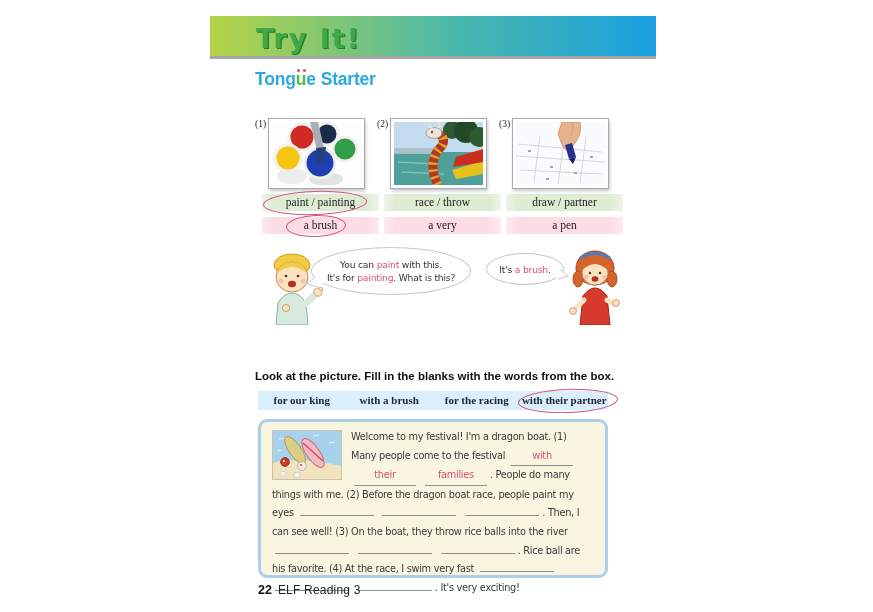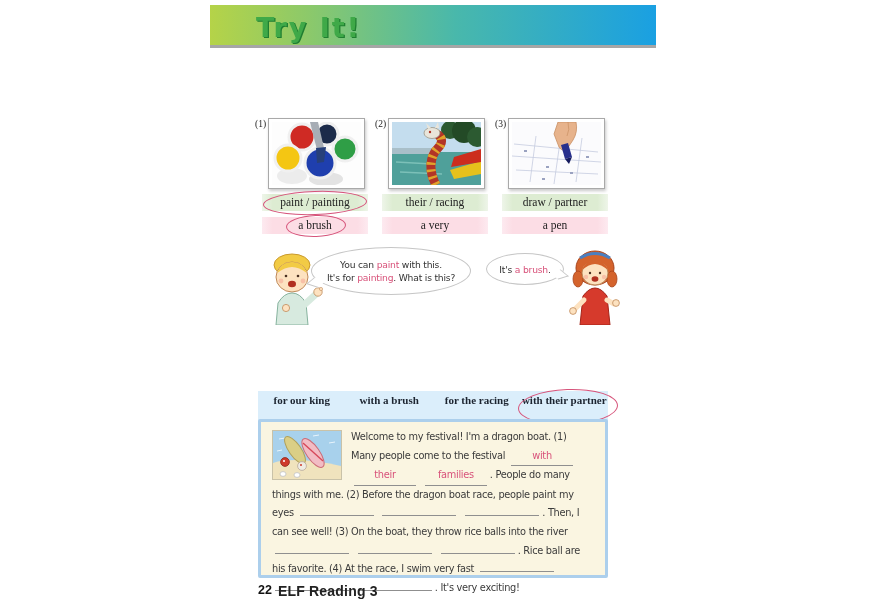--- a/index.html
+++ b/index.html
@@ -1,20 +1,20 @@
 <!DOCTYPE html>
 <html><head>
 <meta charset="utf-8">
 <style>
   html,body{margin:0;padding:0;background:#fff;}
   #canvas{position:relative;width:873px;height:612px;background:#ffffff;overflow:hidden;
           font-family:"Liberation Sans",sans-serif;}
 
   
-  .banner{position:absolute;left:210px;top:5px;width:446px;height:40px;
+  .banner{position:absolute;left:210px;top:16px;width:446px;height:40px;
           background:linear-gradient(90deg,#b5d348 0%,#8cc96a 22%,#49b8ab 55%,#1aa0e2 100%);
           border-bottom:3px solid #a6a6a6;}
   .banner-title{position:absolute;left:46px;top:7px;font-size:27px;font-weight:bold;
           letter-spacing:2px;color:#3fa948;text-shadow:1.3px 1.3px 0 #1f7e31;
           font-family:"DejaVu Sans",sans-serif;}
 
   
   .sec-heading{position:absolute;font-size:17.5px;font-weight:bold;color:#2aa9e2;letter-spacing:-0.2px;}
   .sec-heading .w2{margin-left:5px;}
   .sec-heading .w3{margin-left:5px;}
@@ -23,21 +23,21 @@
           border-radius:50%;background:#e2474b;box-shadow:6px 0 0 #e2474b;}
   .instruction{position:absolute;font-size:11.5px;font-weight:bold;color:#101010;}
 
   
   .items-row{position:absolute;left:255px;top:118px;width:360px;display:flex;}
   .item{width:122px;position:relative;}
   .item-number{position:absolute;left:0;top:1px;font-family:"Liberation Serif",serif;font-size:9.5px;color:#222;}
   .photo-frame{margin-left:13px;width:89px;height:63px;background:#fff;border:1px solid #a9a9a9;
           padding:3px;box-shadow:1px 2px 3px rgba(0,0,0,0.22);}
   .photo-frame svg{display:block;}
-  .word-box{width:106px;margin-left:7px;height:17px;line-height:17px;text-align:center;
+  .word-box{width:117px;margin-left:7px;height:17px;line-height:17px;text-align:center;
           font-family:"Liberation Serif",serif;font-size:11.5px;color:#222;position:relative;}
   .verb-box{margin-top:5px;background:linear-gradient(90deg,#eef5e9,#ddecd2 10%,#ddecd2 90%,#eef5e9);}
   .noun-box{margin-top:6px;background:linear-gradient(90deg,#fdeaf0,#fcdde5 10%,#fcdde5 90%,#fdeaf0);}
   .red-ellipse{position:absolute;border:1.6px solid #d6547b;border-radius:50%;pointer-events:none;}
   .ell-verb1{left:1px;top:-3px;width:102px;height:22px;transform:rotate(-2deg);}
   .ell-noun1{left:24px;top:-2px;width:58px;height:20px;transform:rotate(-2deg);}
 
   
   .dialog{position:absolute;left:255px;top:245px;width:380px;height:82px;}
   .char{position:absolute;}
@@ -46,50 +46,53 @@
           font-family:"DejaVu Sans",sans-serif;font-size:9.2px;color:#333;letter-spacing:-0.2px;}
   .bubble .hl{color:#d8527a;}
   .bubble1{left:56px;top:2px;width:158px;height:46px;line-height:13px;}
   .bubble1::after{content:'';position:absolute;left:-2px;bottom:7px;width:11px;height:8px;background:#fff;
           border-bottom:1.5px solid #c6c6c6;border-left:1.5px solid #c6c6c6;transform:rotate(18deg) skewX(-32deg);}
   .bubble2{left:231px;top:8px;width:76px;height:30px;}
   .bubble2::after{content:'';position:absolute;right:-2px;bottom:5px;width:10px;height:8px;background:#fff;
           border-bottom:1.5px solid #c6c6c6;border-right:1.5px solid #c6c6c6;transform:rotate(-18deg) skewX(32deg);}
 
   
-  .word-bank{position:absolute;left:258px;top:391px;width:350px;height:31px;background:#dbeefb;display:flex;}
+  .word-bank{position:absolute;left:258px;top:391px;width:350px;height:19px;background:#dbeefb;display:flex;}
   .wb-cell{flex:1;text-align:center;line-height:19px;font-family:"Liberation Serif",serif;
           font-size:11px;font-weight:bold;color:#1c2430;position:relative;}
   .wb-ellipse{position:absolute;left:-3px;right:-9px;top:-2px;bottom:-3px;border:1.5px solid #d6547b;
           border-radius:50%;transform:rotate(-2deg);}
 
   
   .story-box{position:absolute;left:258px;top:419px;width:350px;height:159px;box-sizing:border-box;
-          background:#faf5e1;border:3px solid #accfec;border-radius:2px;padding:6px 11px 4px;}
+          background:#faf5e1;border:3px solid #accfec;border-radius:9px;padding:6px 11px 4px;}
   .story-img{float:left;width:68px;height:48px;margin:2px 9px 2px 0;border:1px solid #c9c2a8;background:#a8d1ec;}
   .story-text{margin:0;font-family:"DejaVu Sans",sans-serif;font-size:9.8px;line-height:18.6px;
           color:#3b3b3b;letter-spacing:-0.3px;}
   .blank{display:inline-block;width:74px;height:9px;border-bottom:1.1px solid #8f8f8f;margin:0 3px;}
   .blank-filled{display:inline-block;min-width:62px;border-bottom:1.1px solid #8f8f8f;margin:0 3px;
           text-align:center;color:#d8527a;}
 
   
-  .footer{position:absolute;left:258px;top:583px;display:flex;align-items:flex-start;gap:6px;}
+  .footer{position:absolute;left:258px;top:583px;display:flex;align-items:center;gap:6px;}
   .page-num{font-size:12.5px;font-weight:bold;color:#111;}
-  .book-title{font-size:14px;font-weight:bold;color:#222;letter-spacing:0.2px;}
+  .book-title{font-size:12px;font-weight:normal;color:#222;letter-spacing:0.2px;}
 </style>
 </head>
 <body>
 
 <div id="canvas">
 
   <div class="banner">
     <div class="banner-title">Try It!</div>
   </div>
 
+  <div class="sec-heading" style="left:255px;top:69px;">
+    <span>Tong</span><span class="mascot-u">u</span><span>e</span><span class="w2">Starter</span>
+  </div>
 
   <div class="items-row">
 
     <div class="item">
       <span class="item-number">(1)</span>
       <div class="photo-frame">
         <svg width="89" height="63" viewBox="0 0 89 63">
           <rect width="89" height="63" fill="#fdfdfd"></rect>
           <ellipse cx="20" cy="54" rx="15" ry="8" fill="#ececec"></ellipse>
           <ellipse cx="54" cy="57" rx="17" ry="7" fill="#e3e3e3"></ellipse>
@@ -128,21 +131,21 @@
           <polygon points="62,35 89,27 89,40 59,45" fill="#cc2d1e"></polygon>
           <path d="M44,63 C36,48 38,34 46,26 C52,20 50,13 42,11" fill="none" stroke="#b23527" stroke-width="9"></path>
           <path d="M44,63 C36,48 38,34 46,26 C52,20 50,13 42,11" fill="none" stroke="#e0a32a" stroke-width="9" stroke-dasharray="2.5,4.5"></path>
           <ellipse cx="40" cy="11" rx="8" ry="5.5" fill="#e9e5da" stroke="#9a9486" stroke-width="0.8"></ellipse>
           <polygon points="36,7 34,1 39,6" fill="#e9e5da"></polygon>
           <polygon points="43,6 46,0 47,6" fill="#e9e5da"></polygon>
           <circle cx="38" cy="10" r="1.2" fill="#b23527"></circle>
         </svg>
       </div>
       <div class="word-box verb-box">
-        <span>their / racing</span>
+        <span>race / throw</span>
       </div>
       <div class="word-box noun-box">
         <span>a very</span>
       </div>
     </div>
 
     <div class="item">
       <span class="item-number">(3)</span>
       <div class="photo-frame">
         <svg width="89" height="63" viewBox="0 0 89 63">
@@ -216,20 +219,21 @@
       <circle cx="25" cy="31" r="2.2" fill="#f6b8a0" opacity="0.8"></circle>
         <circle cx="43" cy="31" r="2.2" fill="#f6b8a0" opacity="0.8"></circle>
       <path d="M19,79 L22,50 Q28,42 34,42 Q40,42 46,50 L49,79 Z" fill="#d63a2c" stroke="#a42418" stroke-width="1"></path>
       <path d="M23,54 L14,63" stroke="#fde2c0" stroke-width="5" stroke-linecap="round"></path>
       <circle cx="12" cy="65" r="3.4" fill="#fde2c0" stroke="#c08a5a" stroke-width="0.8"></circle>
       <path d="M46,54 L53,58" stroke="#fde2c0" stroke-width="5" stroke-linecap="round"></path>
       <circle cx="55" cy="57" r="3.4" fill="#fde2c0" stroke="#c08a5a" stroke-width="0.8"></circle>
     </svg>
   </div>
 
+  <div class="instruction" style="left:255px;top:370px;">Look at the picture. Fill in the blanks with the words from the box.</div>
 
   <div class="word-bank">
     <div class="wb-cell">for our king</div>
     <div class="wb-cell">with a brush</div>
     <div class="wb-cell">for the racing</div>
     <div class="wb-cell">
       <span>with their partner</span>
       <div class="wb-ellipse"></div>
     </div>
   </div>

